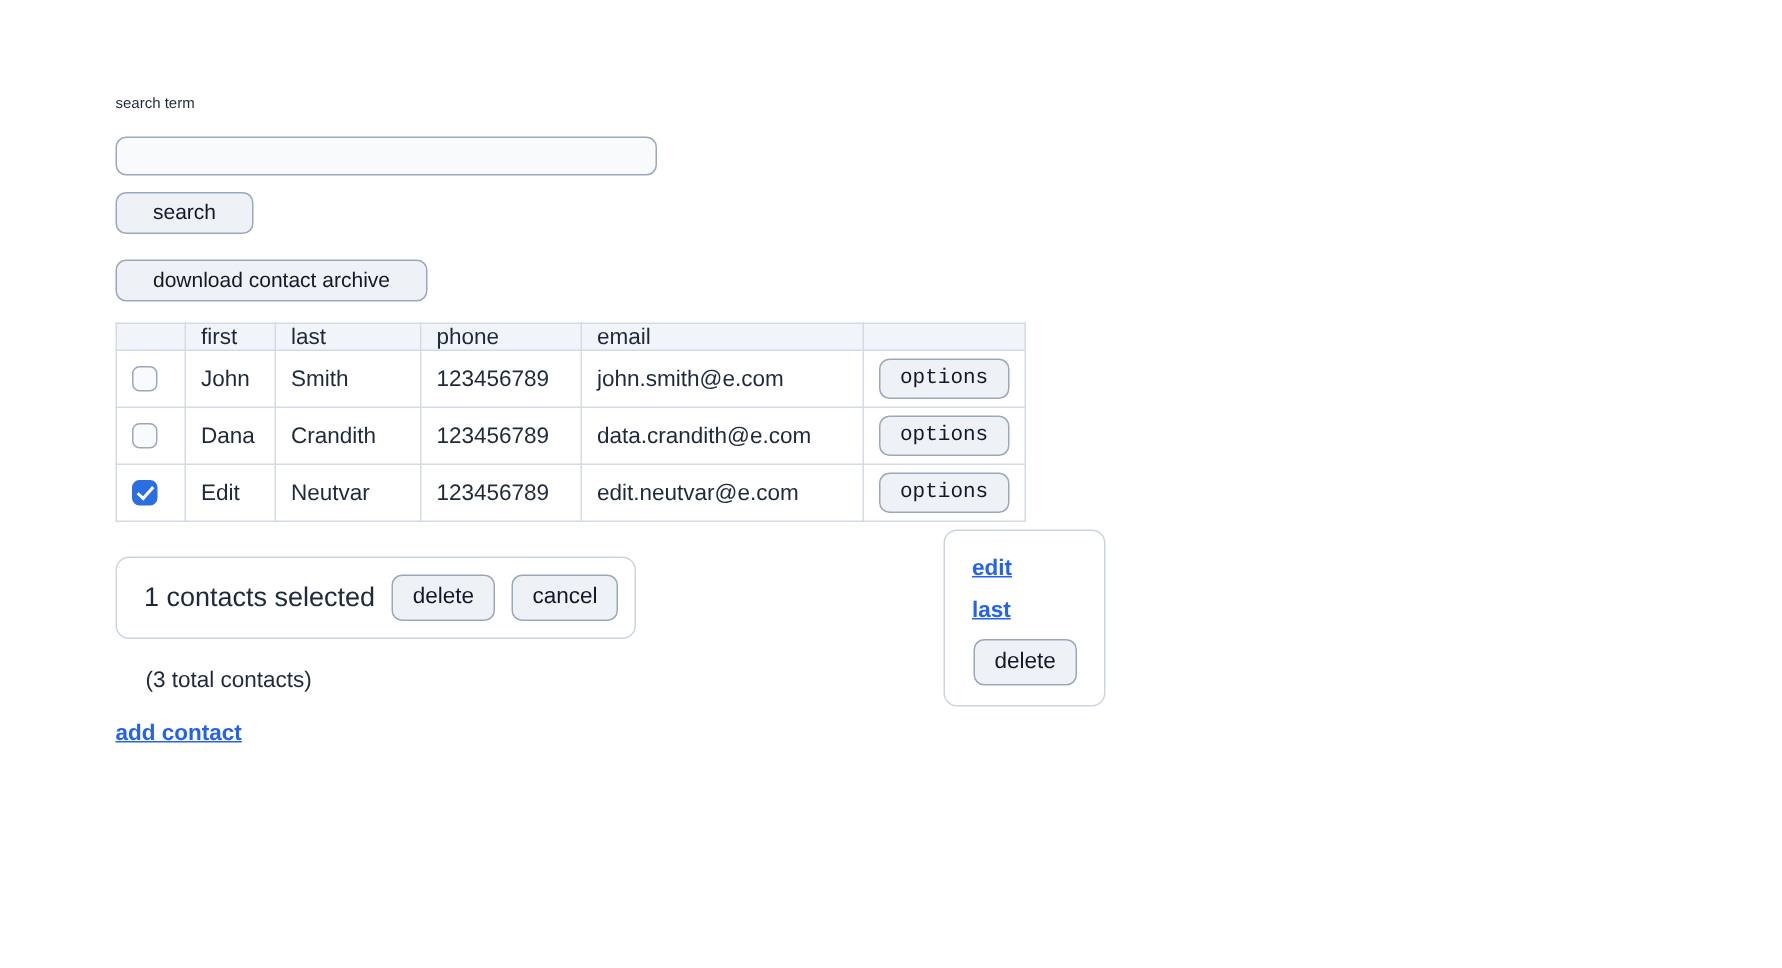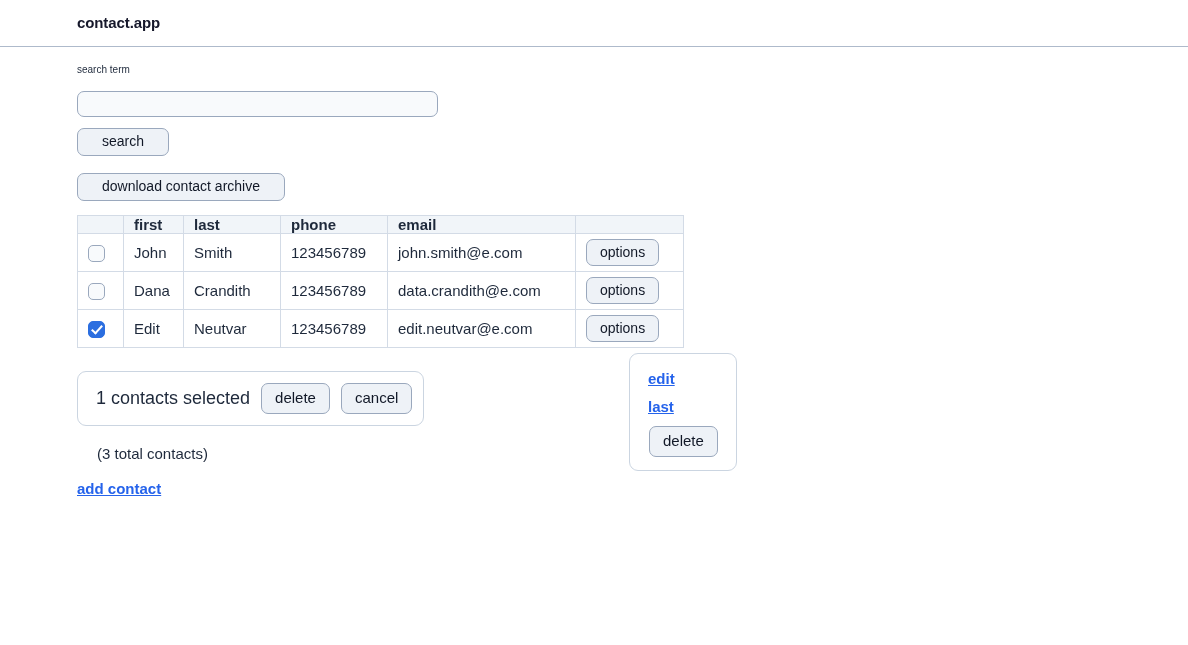--- a/index.html
+++ b/index.html
@@ -101,21 +101,21 @@
     font-size: 15px;
     font-weight: normal;
     text-align: left;
     color: #1e293b;
     height: 38px;
     padding: 0 10px;
     vertical-align: middle;
   }
   .contacts-table thead th {
     background: #f1f5f9;
-    font-weight: bold;
+    font-weight: normal;
     height: 17px;
   }
   .col-check  { width: 46px; }
   .col-first  { width: 60px; }
   .col-last   { width: 97px; }
   .col-phone  { width: 107px; }
   .col-email  { width: 188px; }
   .col-opts   { width: 108px; }
 
   .cell-check { padding: 0; text-align: center; }
@@ -143,21 +143,21 @@
     left: 5px;
     top: 1px;
     width: 4px;
     height: 9px;
     border: solid #ffffff;
     border-width: 0 2.2px 2.2px 0;
     transform: rotate(42deg);
   }
 
   .cell-opts { padding: 0 0 0 8px; }
-  .options-button { padding: 4px 13px; }
+  .options-button { padding: 4px 13px; font-family: Liberation Mono, monospace; }
 
   
   .selection-bar {
     position: absolute;
     left: 77px;
     top: 371px;
     width: 347px;
     height: 55px;
     border: 1px solid #cbd5e1;
     border-radius: 9px;
@@ -205,23 +205,20 @@
     padding: 16px 0 0 18px;
   }
   .options-popup .link { display: block; margin-bottom: 11px; }
   .popup-delete-button { padding: 5px 13px; font-size: 15px; margin-left: 1px; }
 </style>
 </head>
 <body>
 
 <div id="app">
 
-  <div class="app-header">
-    <div class="app-title">contact.app</div>
-  </div>
 
   <label class="search-label">search term</label>
   <input class="search-input" type="text" placeholder="" style="">
 
   <button class="btn search-button">search</button>
 
   <button class="btn download-button">download contact archive</button>
 
   <table class="contacts-table">
     <colgroup>

